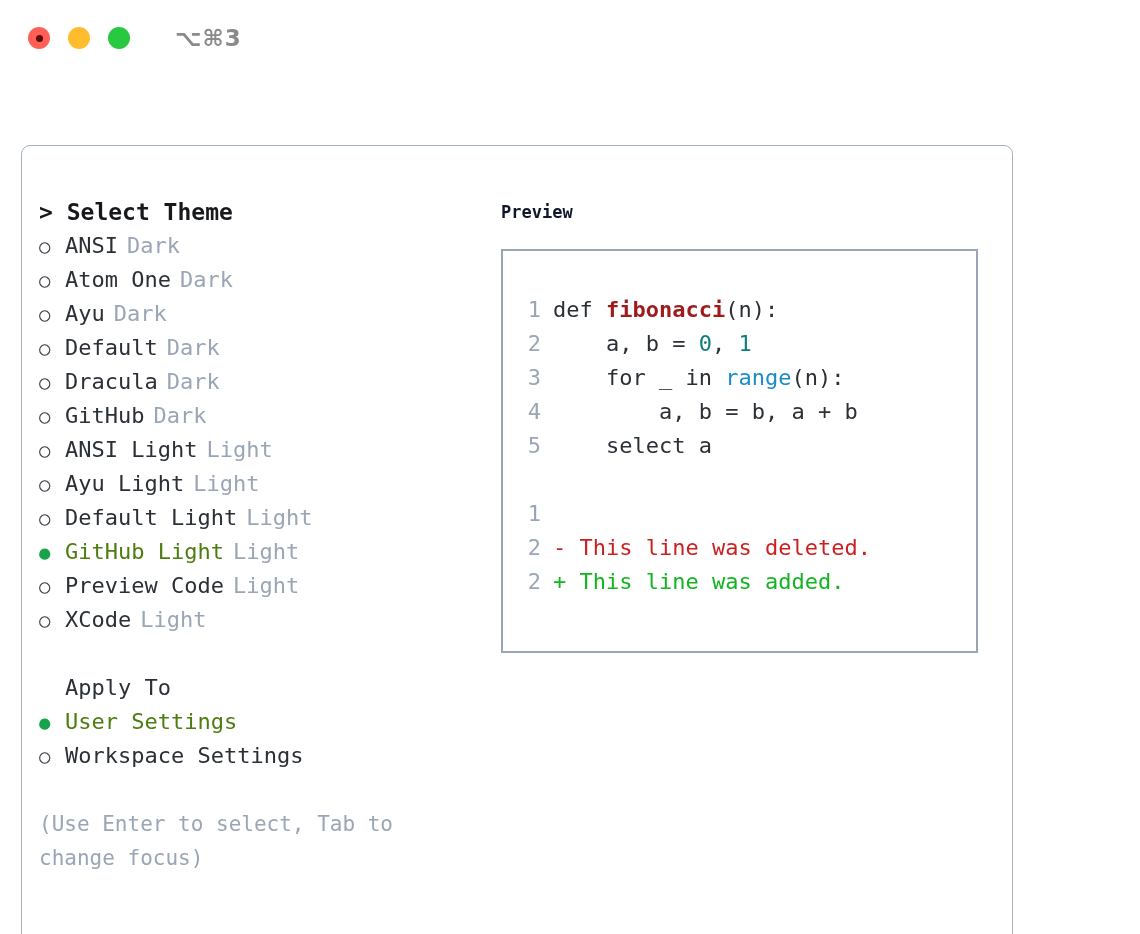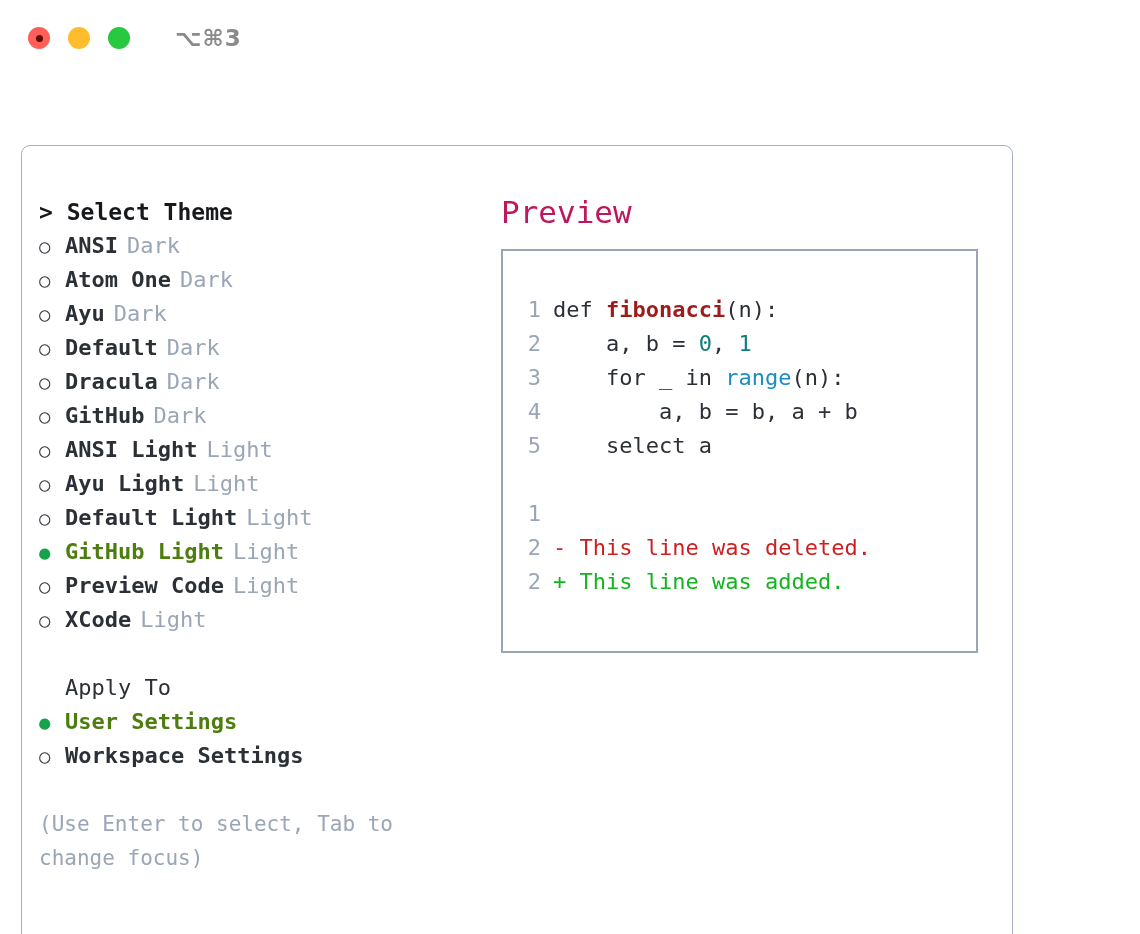--- a/index.html
+++ b/index.html
@@ -115,21 +115,21 @@
     width: 26px;
     flex: 0 0 26px;
     color: #3c4049;
     font-size: 19px;
     display: inline-block;
   }
   .marker.sel {
     color: #16a34a;
     font-size: 19px;
   }
-  .row-label { color: #2b2f36; font-weight: bold; }
+  .row-label { color: #2b2f36; }
   .row-label.sel { color: #4d7c0f; }
   .row-tag {
     color: #9aa5b5;
     margin-left: 9px;
   }
 
   .section-gap { height: 34px; }
 
   .apply-header {
     font-size: 22px;
@@ -149,23 +149,23 @@
   }
 
   
   .right-col {
     position: absolute;
     left: 479px;
     top: 49px;
     width: 490px;
   }
   .preview-title {
-    font-size: 31px;
-    font-weight: normal;
-    color: #be185d;
+    font-size: 17px;
+    font-weight: bold;
+    color: #0f172a;
     line-height: 34px;
   }
   .code-box {
     margin-top: 20px;
     width: 477px;
     height: 404px;
     border: 2px solid #9aa5b5;
     box-sizing: border-box;
     background: #ffffff;
     position: relative;

